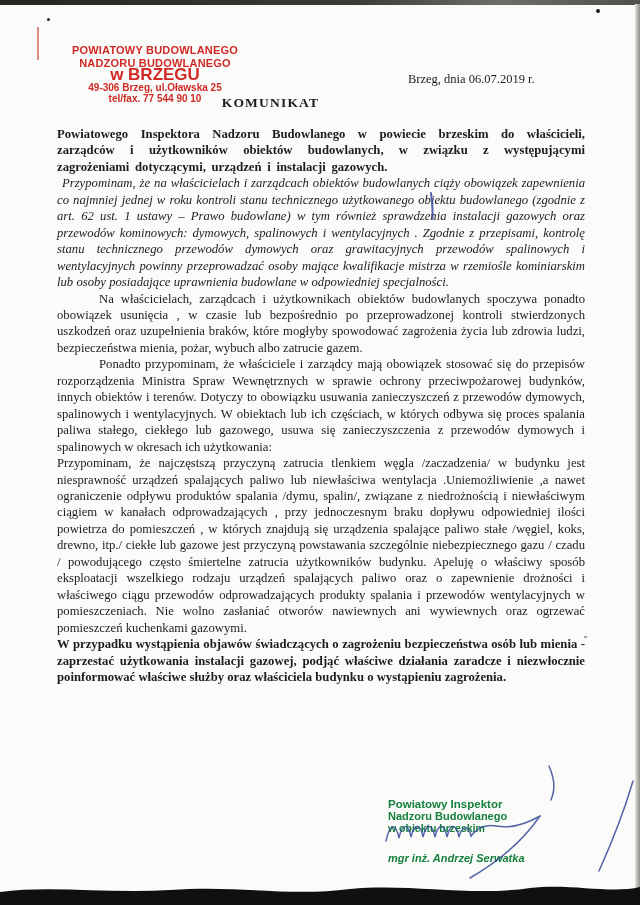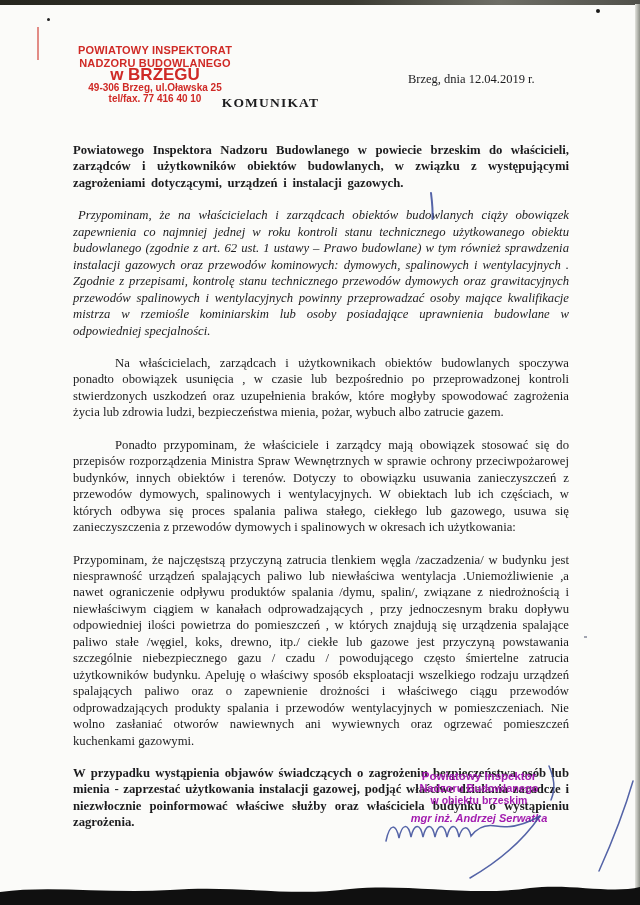--- a/index.html
+++ b/index.html
@@ -27,59 +27,59 @@
   .lh-l4,.lh-l5{font-size:10px;line-height:11px;}
 
   .date-line{position:absolute;left:408px;top:72px;font-size:12.5px;}
 
   .doc-title{position:absolute;left:0;top:95px;width:541px;text-align:center;
     font-weight:bold;font-size:13.5px;letter-spacing:1.2px;}
 
   
   .body-text{position:absolute;left:57px;top:126px;width:528px;
     font-size:12.7px;line-height:16.45px;text-align:justify;}
-  .body-text p{margin:16px;}
+  .body-text p{margin:0;}
   .p-intro{font-weight:bold;word-spacing:2.5px;margin-bottom:16px;}
   .p-2{margin-bottom:7px;text-indent:5px;font-style:italic;}
   .p-3{margin-bottom:6px;text-indent:42px;}
   .p-4{margin-bottom:9px;text-indent:42px;}
   .p-5{margin-bottom:15px;}
   .p-warn{font-weight:bold;}
 
   
-  .sig-stamp{position:absolute;left:388px;top:770px;width:182px;text-align:center;
-    color:#a21caf;font-family:"Liberation Sans",sans-serif;font-weight:bold;}
+  .sig-stamp{position:absolute;left:388px;top:798px;width:182px;
+    color:#15803d;font-family:"Liberation Sans",sans-serif;font-weight:bold;}
   .sig-l1{font-size:11.5px;line-height:12px;}
   .sig-l2{font-size:11px;line-height:12px;}
   .sig-l3{font-size:10.5px;line-height:12px;}
-  .sig-name{font-size:11px;line-height:12px;font-style:italic;margin-top:6px;}
+  .sig-name{font-size:11px;line-height:12px;font-style:italic;margin-top:18px;}
 
   .ink-layer{position:absolute;left:0;top:0;pointer-events:none;}
 </style>
 </head>
 <body>
 
 <div class="scan-page">
 
   <div class="edge-top"></div>
   <div class="edge-right"></div>
   <div class="mark-red"></div>
   <div class="dot1"></div>
   <div class="dot2"></div>
   <div class="speck"></div>
 
   <div class="letterhead">
-    <div class="lh-l1">POWIATOWY INSPEKTORAT</div>
+    <div class="lh-l1">POWIATOWY BUDOWLANEGO</div>
     <div class="lh-l2">NADZORU BUDOWLANEGO</div>
     <div class="lh-l3">w BRZEGU</div>
     <div class="lh-l4">49-306 Brzeg, ul.Oławska 25</div>
-    <div class="lh-l5">tel/fax. 77 416 40 10</div>
+    <div class="lh-l5">tel/fax. 77 544 90 10</div>
   </div>
 
-  <div class="date-line">Brzeg, dnia 12.04.2019 r.</div>
+  <div class="date-line">Brzeg, dnia 06.07.2019 r.</div>
 
   <div class="doc-title">KOMUNIKAT</div>
 
   <div class="body-text">
     <p class="p-intro">Powiatowego Inspektora Nadzoru Budowlanego w powiecie brzeskim do właścicieli, zarządców i użytkowników obiektów budowlanych, w związku z występującymi zagrożeniami dotyczącymi, urządzeń i instalacji gazowych.</p>
     <p class="p-2">Przypominam, że na właścicielach i zarządcach obiektów budowlanych ciąży obowiązek zapewnienia co najmniej jednej w roku kontroli stanu technicznego użytkowanego obiektu budowlanego (zgodnie z art. 62 ust. 1 ustawy – Prawo budowlane) w tym również sprawdzenia instalacji gazowych oraz przewodów kominowych: dymowych, spalinowych i wentylacyjnych . Zgodnie z przepisami, kontrolę stanu technicznego przewodów dymowych oraz grawitacyjnych przewodów spalinowych i wentylacyjnych powinny przeprowadzać osoby mające kwalifikacje mistrza w rzemiośle kominiarskim lub osoby posiadające uprawnienia budowlane w odpowiedniej specjalności.</p>
     <p class="p-3">Na właścicielach, zarządcach i użytkownikach obiektów budowlanych spoczywa ponadto obowiązek usunięcia , w czasie lub bezpośrednio po przeprowadzonej kontroli stwierdzonych uszkodzeń oraz uzupełnienia braków, które mogłyby spowodować zagrożenia życia lub zdrowia ludzi, bezpieczeństwa mienia, pożar, wybuch albo zatrucie gazem.</p>
     <p class="p-4">Ponadto przypominam, że właściciele i zarządcy mają obowiązek stosować się do przepisów rozporządzenia Ministra Spraw Wewnętrznych w sprawie ochrony przeciwpożarowej budynków, innych obiektów i terenów. Dotyczy to obowiązku usuwania zanieczyszczeń z przewodów dymowych, spalinowych i wentylacyjnych. W obiektach lub ich częściach, w których odbywa się proces spalania paliwa stałego, ciekłego lub gazowego, usuwa się zanieczyszczenia z przewodów dymowych i spalinowych w okresach ich użytkowania:</p>
     <p class="p-5">Przypominam, że najczęstszą przyczyną zatrucia tlenkiem węgla /zaczadzenia/ w budynku jest niesprawność urządzeń spalających paliwo lub niewłaściwa wentylacja .Uniemożliwienie ,a nawet ograniczenie odpływu produktów spalania /dymu, spalin/, związane z niedrożnością i niewłaściwym ciągiem w kanałach odprowadzających , przy jednoczesnym braku dopływu odpowiedniej ilości powietrza do pomieszczeń , w których znajdują się urządzenia spalające paliwo stałe /węgiel, koks, drewno, itp./ ciekłe lub gazowe jest przyczyną powstawania szczególnie niebezpiecznego gazu / czadu / powodującego często śmiertelne zatrucia użytkowników budynku. Apeluję o właściwy sposób eksploatacji wszelkiego rodzaju urządzeń spalających paliwo oraz o zapewnienie drożności i właściwego ciągu przewodów odprowadzających produkty spalania i przewodów wentylacyjnych w pomieszczeniach. Nie wolno zasłaniać otworów nawiewnych ani wywiewnych oraz ogrzewać pomieszczeń kuchenkami gazowymi.</p>
     <p class="p-warn">W przypadku wystąpienia objawów świadczących o zagrożeniu bezpieczeństwa osób lub mienia - zaprzestać użytkowania instalacji gazowej, podjąć właściwe działania zaradcze i niezwłocznie poinformować właściwe służby oraz właściciela budynku o wystąpieniu zagrożenia.</p>

